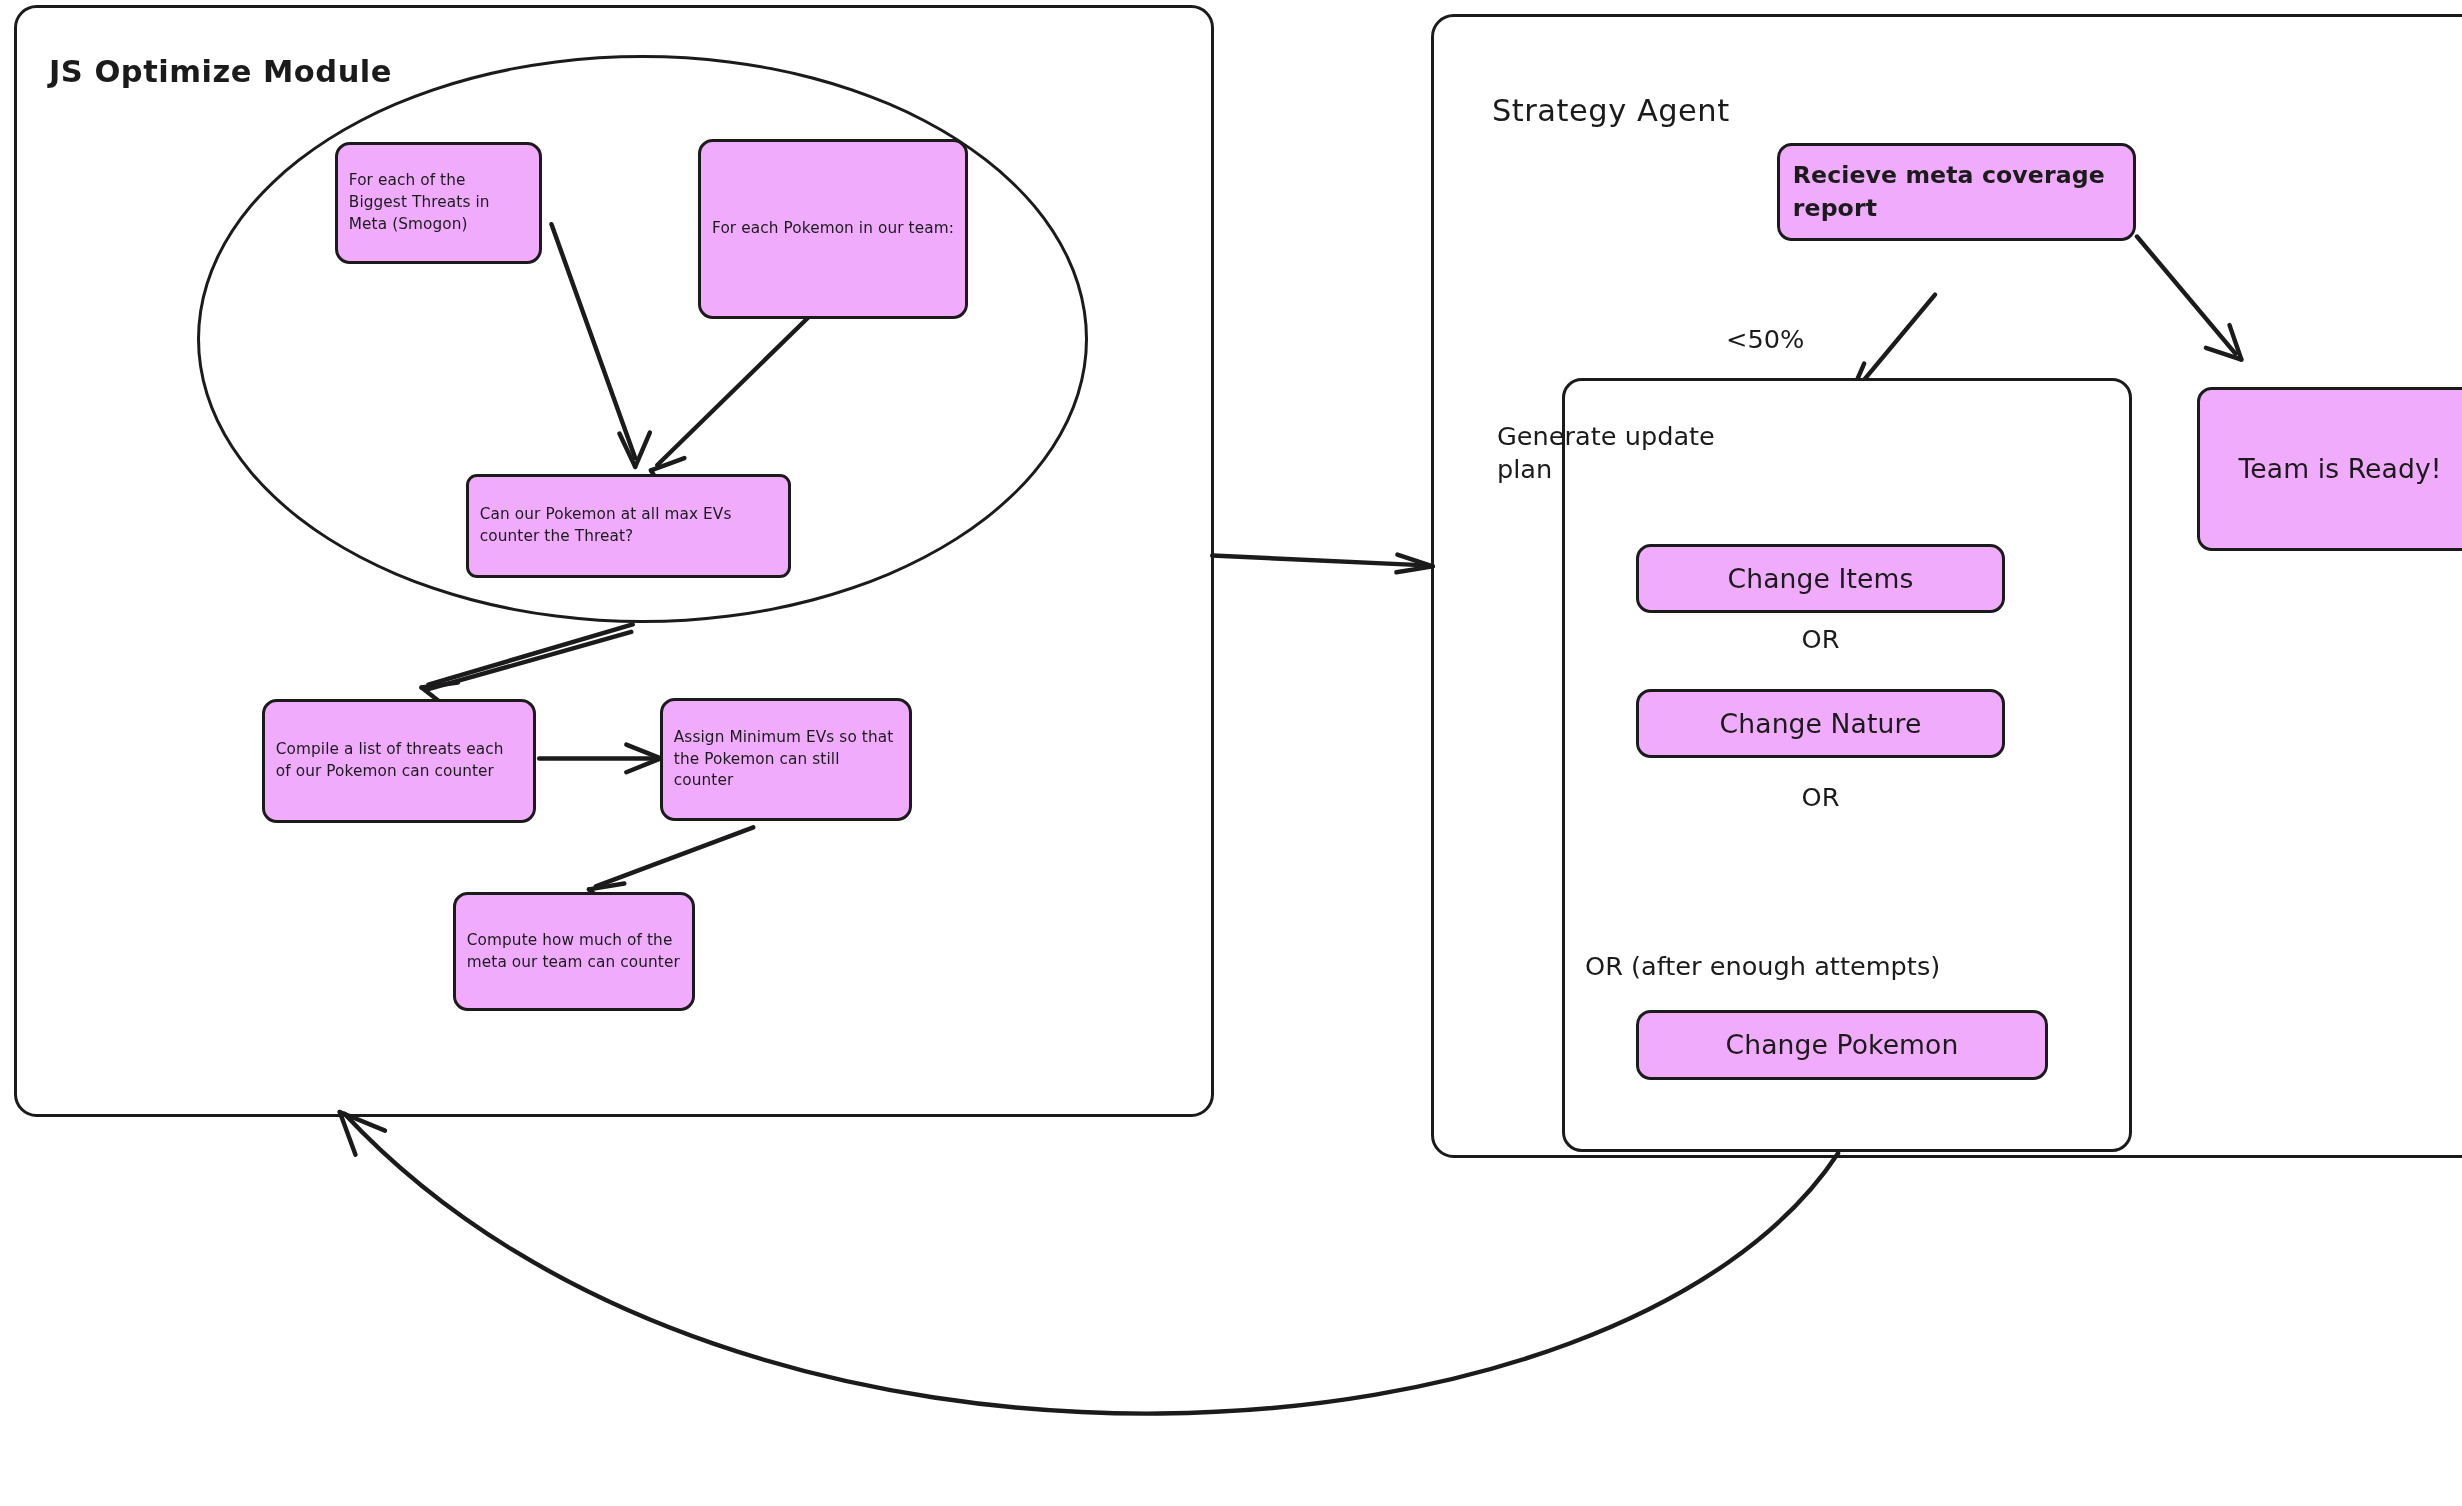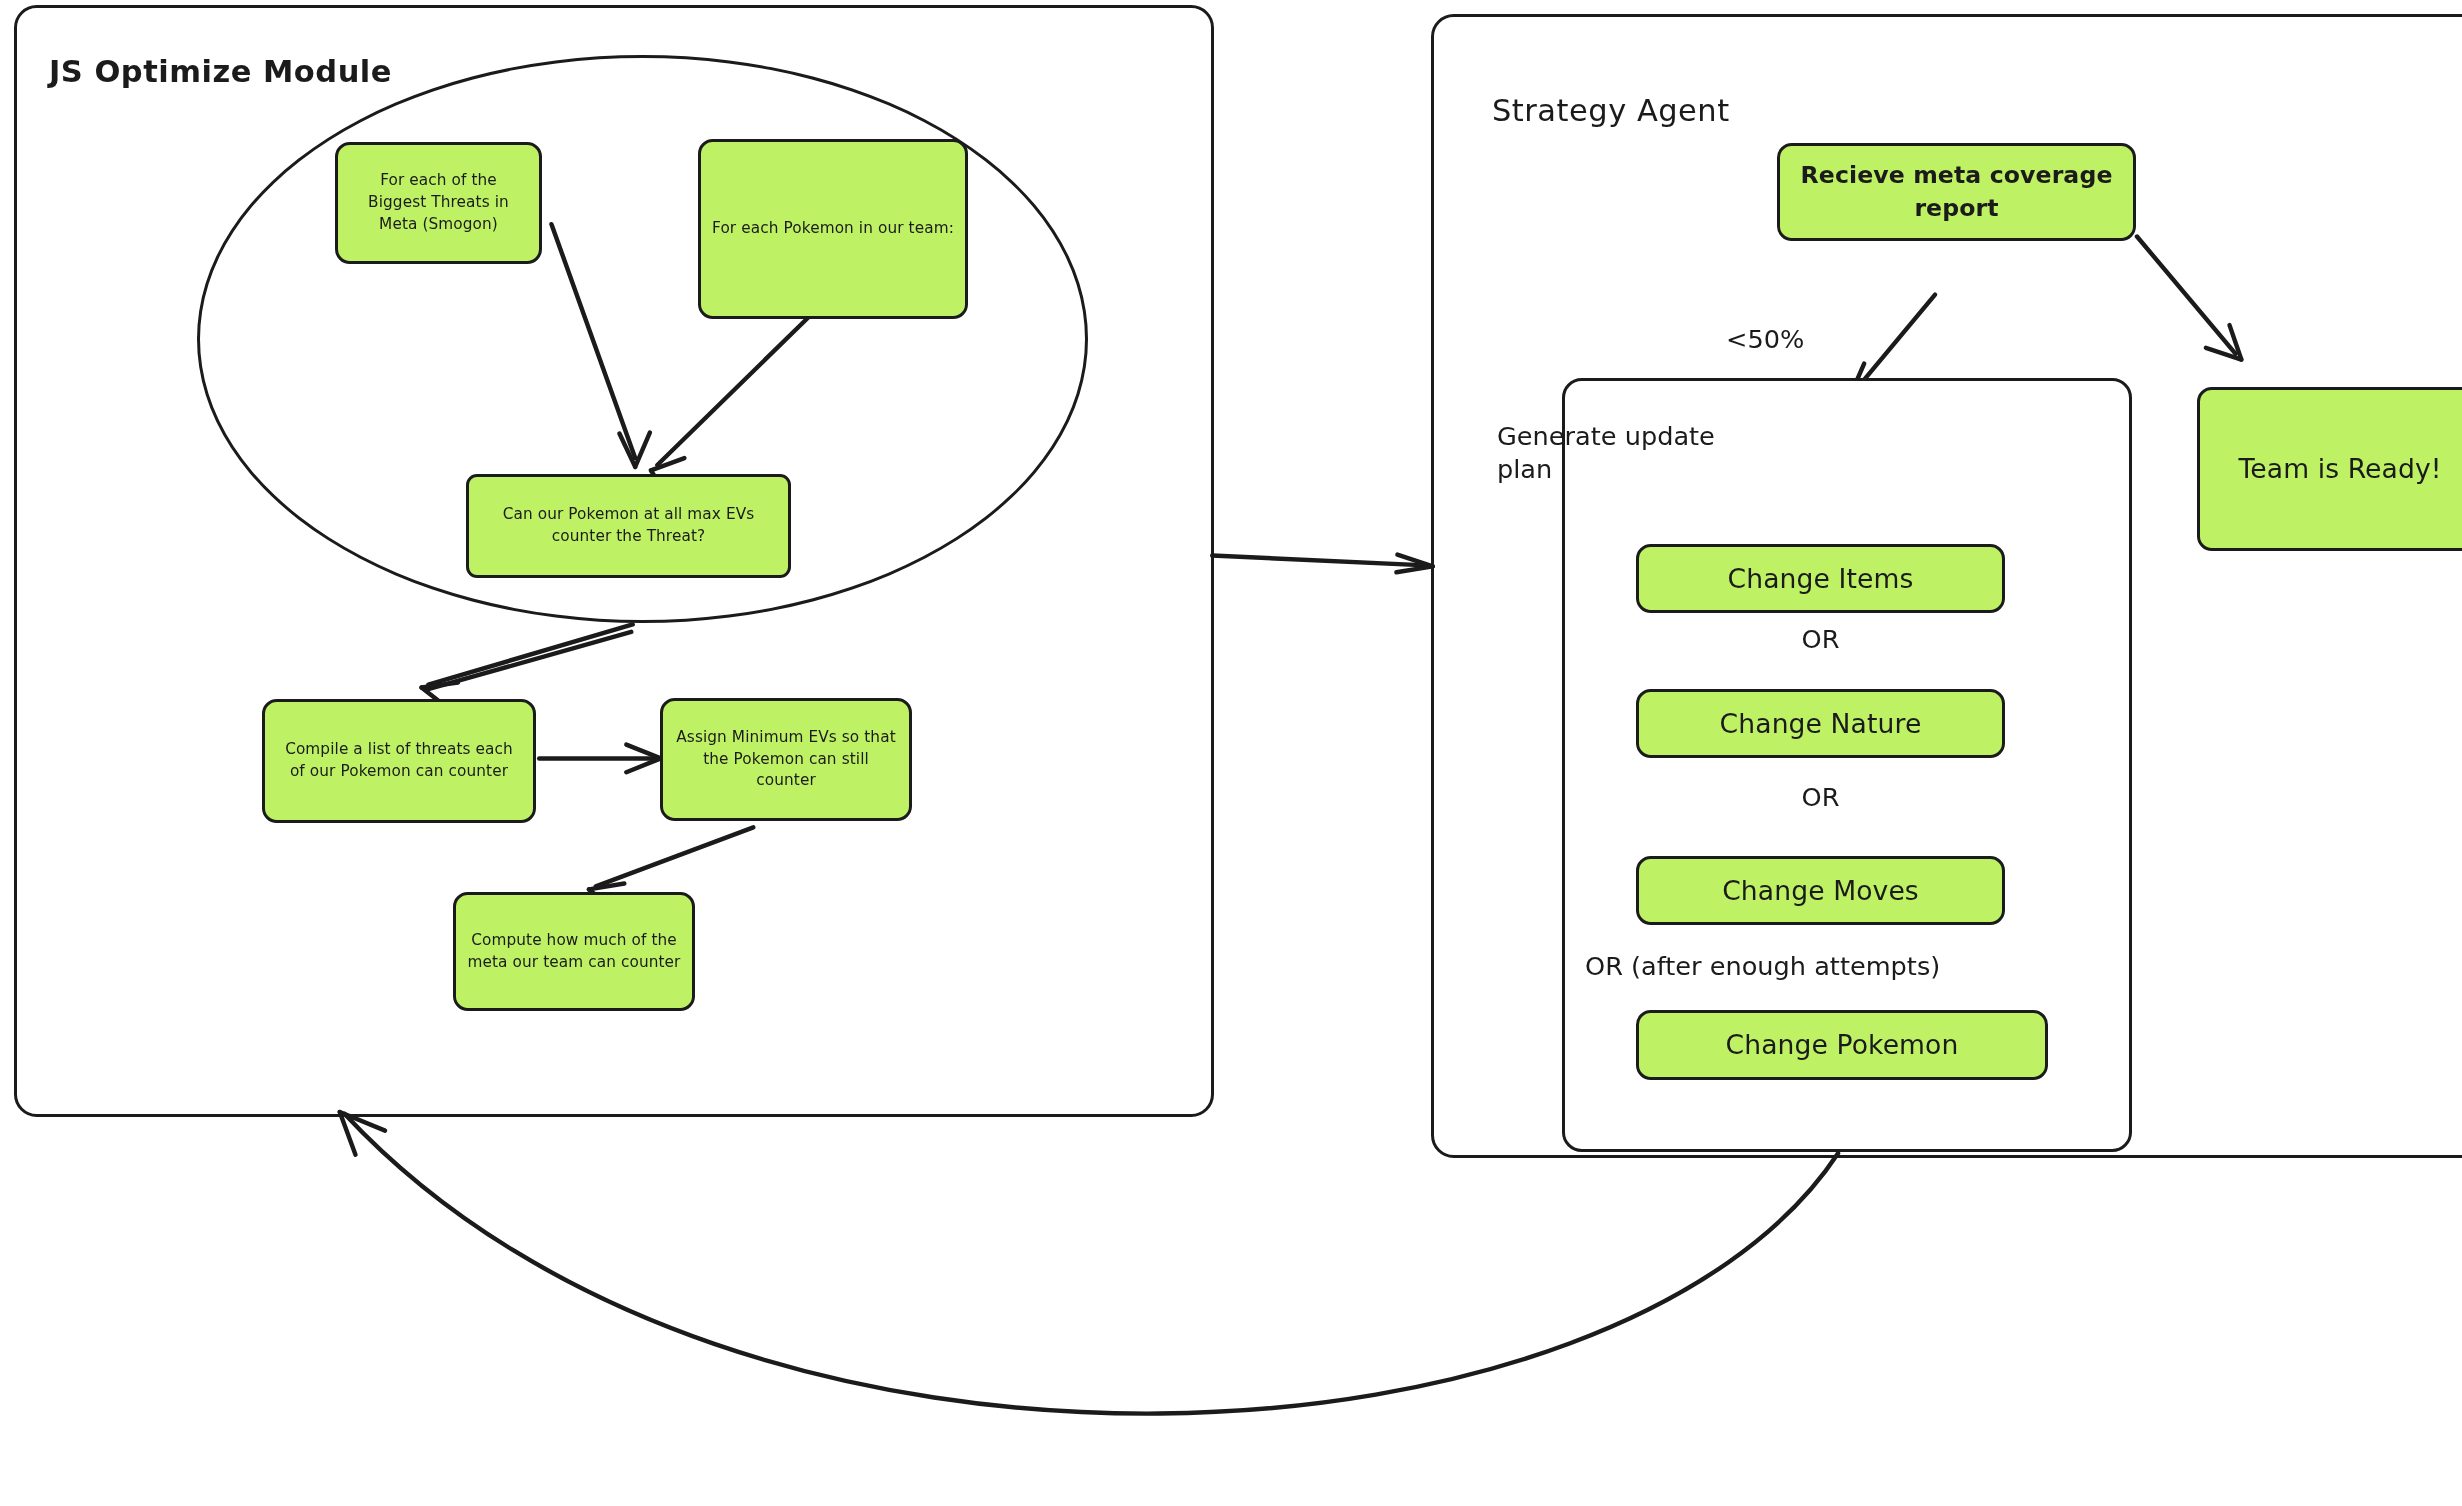--- a/index.html
+++ b/index.html
@@ -23,25 +23,24 @@
     left: 0;
     top: 0;
     width: 2522px;
     height: 1507px;
     pointer-events: none;
   }
   .node {
     position: absolute;
     box-sizing: border-box;
     border: 3.4px solid #1b1b1b;
-    background: #bef264;
+    background: #f0abfc;
     display: flex;
     align-items: center;
     justify-content: center;
-    text-align: center;
     color: #1b1b1b;
     font-family: "DejaVu Sans", sans-serif;
     line-height: 1.42;
     letter-spacing: 0.1px;
   }
   .panel {
     position: absolute;
     box-sizing: border-box;
     border: 3px solid #1b1b1b;
     border-radius: 22.7px;
@@ -206,20 +205,19 @@
 plan</div>
 
   <div class="node rbox big" style="left:1636px; top:544px; width:369px; height:69px;">Change Items</div>
 
   <div class="or-label" style="left:1636px; top:624px; width:369px;">OR</div>
 
   <div class="node rbox big" style="left:1636px; top:689px; width:369px; height:69px;">Change Nature</div>
 
   <div class="or-label" style="left:1636px; top:782px; width:369px;">OR</div>
 
-  <div class="node rbox big" style="left:1636px; top:856px; width:369px; height:69px;">Change Moves</div>
 
   <div class="or-label" style="left:1585px; top:951px; width:502px; text-align:left;">OR (after enough attempts)</div>
 
   <div class="node rbox big" style="left:1636px; top:1010px; width:412px; height:70px;">Change Pokemon</div>
 
 </div>
 
 
 </body></html>

